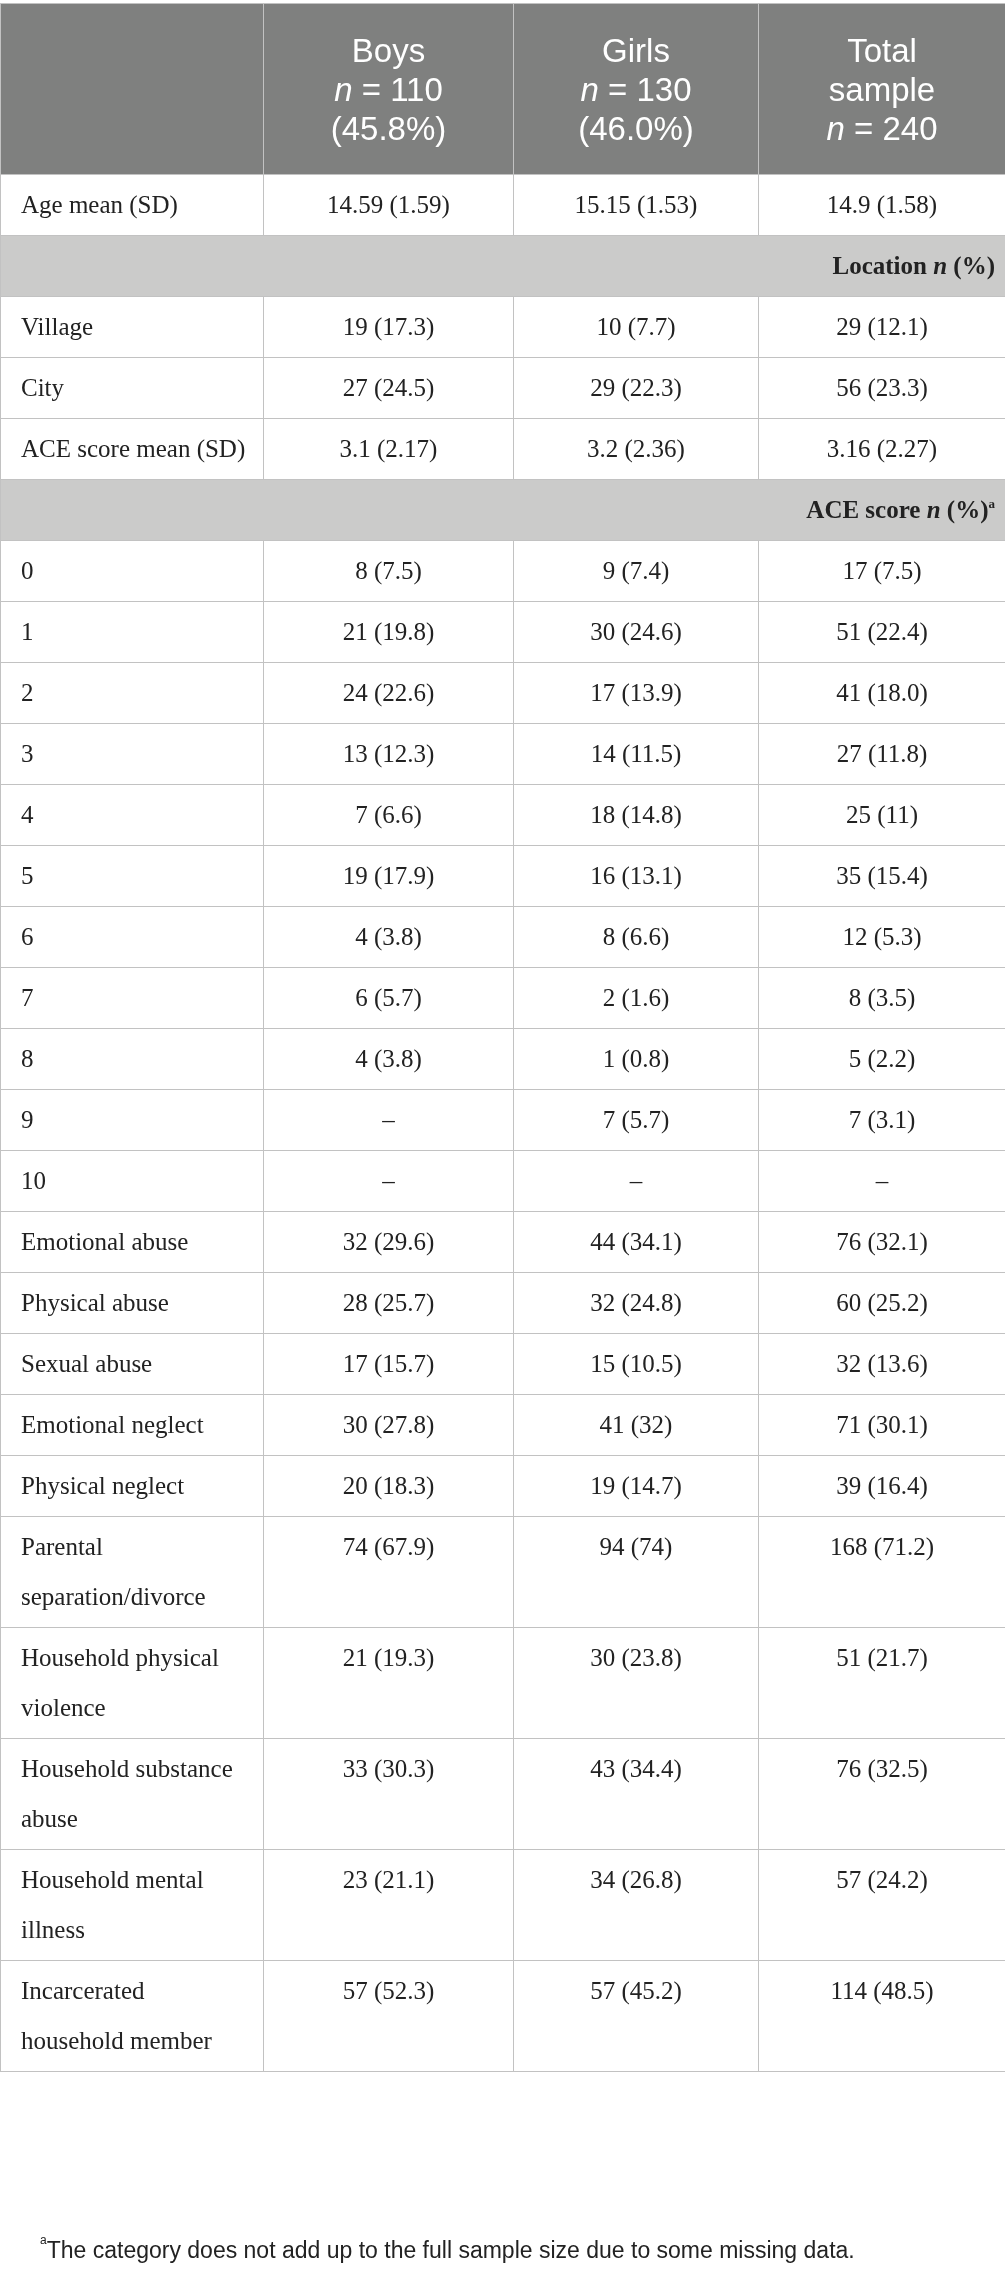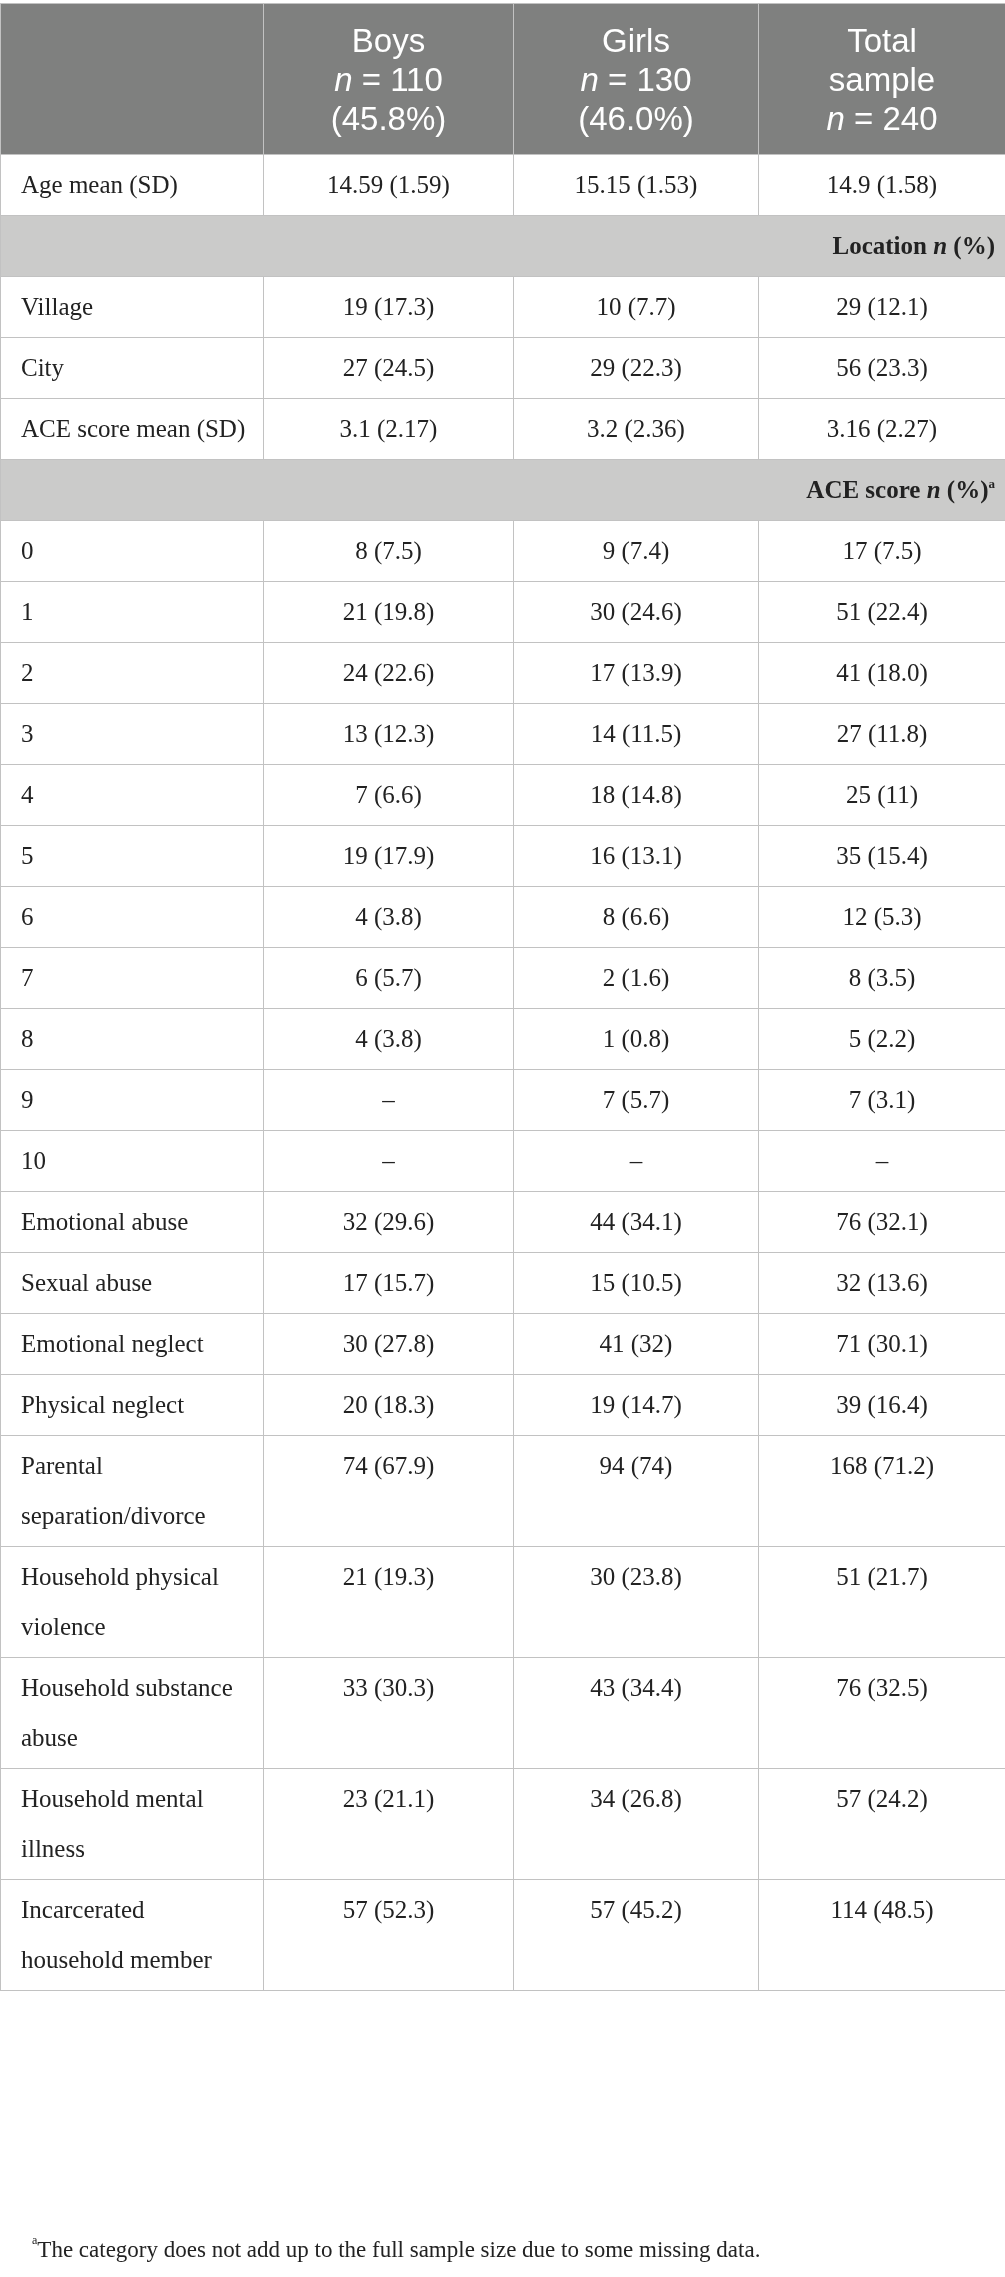--- a/index.html
+++ b/index.html
@@ -1,29 +1,29 @@
 <!DOCTYPE html>
 <html><head>
 <meta charset="utf-8">
 <style>
   html, body { margin:0; padding:0; background:#ffffff; }
   body { width:1005px; height:2277px; position:relative; overflow:hidden; }
   table.t { position:absolute; left:0; top:3px; width:1005px; border-collapse:collapse; table-layout:fixed; }
   table.t col.c1 { width:263px; } table.t col.c2 { width:250px; } table.t col.c3 { width:245px; } table.t col.c4 { width:247px; }
   table.t th, table.t td { border:1.5px solid #c2c2c2; }
   thead th { background:#7f807f; color:#ffffff; font-family:"Liberation Sans", sans-serif; font-weight:normal;
-             font-size:33px; line-height:39px; text-align:center; vertical-align:middle; height:146px; padding:2px 4px; border-color:#a9a9a9; }
+             font-size:33px; line-height:39px; text-align:center; vertical-align:middle; height:146px; padding:12px 4px; border-color:#a9a9a9; }
   thead th i { font-style:italic; }
   tbody td { font-family:"Liberation Serif", serif; font-size:25px; color:#222222; line-height:50px;
              vertical-align:top; padding:5px 10px 5px 20px; }
   tbody td.v { text-align:center; padding-left:10px; }
   tbody tr.sec td { background:#cbcbca; font-weight:bold;text-align:right; }
   tbody tr.sec td i { font-style:italic; }
   sup { font-size:13px; vertical-align:top; position:relative; top:-6px; }
-  .foot { position:absolute; left:0; top:2237px; font-family:Liberation Serif, serif; font-size:23px; color:#222222;padding-left:32px; }
+  .foot { position:absolute; left:8px; top:2237px; font-family:Liberation Sans, sans-serif; font-size:23px; color:#222222;padding-left:32px; }
   .foot sup { font-size:12px; top:-4px; }
 </style>
 </head>
 <body>
 
 <table class="t">
   <colgroup>
       <col class="c1">
       <col class="c2">
       <col class="c3">
@@ -146,20 +146,26 @@
         <td class="v">–</td>
         <td class="v">–</td>
       </tr>
       <tr>
         <td>Emotional abuse</td>
         <td class="v">32 (29.6)</td>
         <td class="v">44 (34.1)</td>
         <td class="v">76 (32.1)</td>
       </tr>
       <tr>
+        <td>Physical abuse</td>
+        <td class="v">28 (25.7)</td>
+        <td class="v">32 (24.8)</td>
+        <td class="v">60 (25.2)</td>
+      </tr>
+      <tr>
         <td>Sexual abuse</td>
         <td class="v">17 (15.7)</td>
         <td class="v">15 (10.5)</td>
         <td class="v">32 (13.6)</td>
       </tr>
       <tr>
         <td>Emotional neglect</td>
         <td class="v">30 (27.8)</td>
         <td class="v">41 (32)</td>
         <td class="v">71 (30.1)</td>

